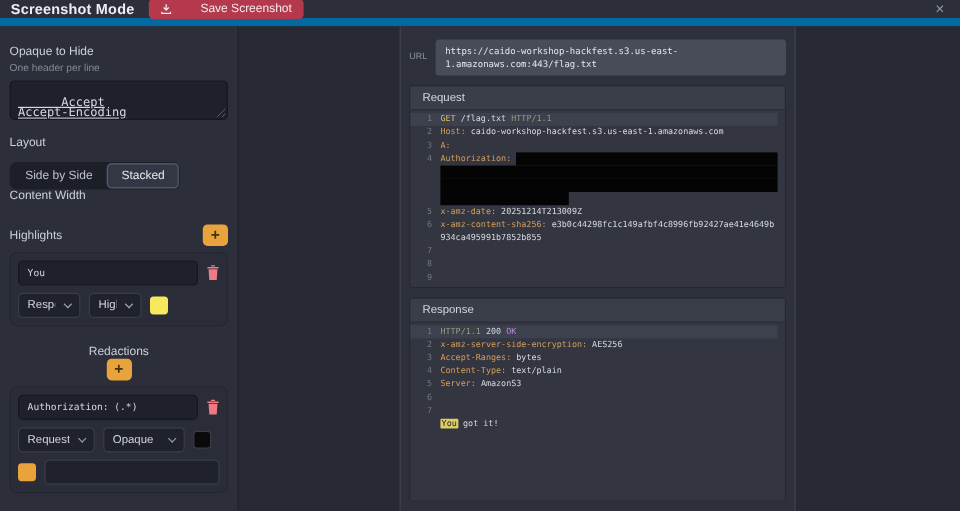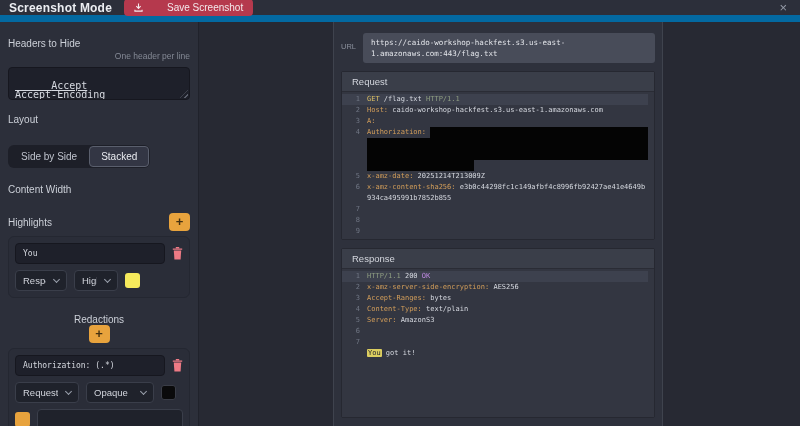--- a/index.html
+++ b/index.html
@@ -12,30 +12,30 @@
   .topbar-title { font-size:12px; font-weight:bold; color:#eceef2; letter-spacing:.2px; }
   .save-btn { display:flex; align-items:center; gap:24px; background:#b5394d; color:#f4e9ec;
               border:none; border-radius:4px; height:17px; padding:0 10px; font-size:10px; cursor:pointer; }
   .save-btn svg { display:block; }
   .close-x { margin-left:auto; color:#949aa6; font-size:13px; line-height:1; cursor:pointer; padding:0 4px; }
 
   
   .sidebar { position:absolute; top:22px; left:0; width:199px; height:404px; background:#2c2f3a;
              border-right:1px solid #20222b; padding:16px 8px 8px 8px; overflow:hidden; }
   .side-label { font-size:10px; color:#ccd0d8; }
-  .side-hint  { font-size:8.5px; color:#848995; margin-top:2px;text-align:right; }
+  .side-hint  { font-size:8.5px; color:#848995; margin-top:2px; }
   .headers-box { position:relative; margin-top:6px; height:33px; background:#1e202a; border:1px solid #16171f;
                  border-radius:4px; padding:3px 6px; overflow:hidden;
                  font-family:"DejaVu Sans Mono", monospace; font-size:10px; line-height:9.5px;
                  color:#d6d9e0; white-space:pre;text-decoration:underline; }
   .resize-grip { position:absolute; right:1px; bottom:1px; width:8px; height:8px;
                  background:repeating-linear-gradient(-45deg, transparent 0 2px, #6a6f7c 2px 3px);
                  clip-path:polygon(100% 0, 100% 100%, 0 100%); opacity:.8; }
   .section-gap { margin-top:14px; }
-  .segmented { margin-top:20px; display:inline-flex; background:#1d1f28; border-radius:6px; padding:1px; }
+  .segmented { margin-top:10px; display:inline-flex; background:#1d1f28; border-radius:6px; padding:1px; }
   .segment { font-size:10px; color:#bfc3cd; padding:4px 11px; border-radius:4px; border:1px solid transparent; cursor:pointer; }
   .segment.selected { background:#333644; border-color:#5a5f6d; color:#e9ebf0; }
   .select { display:flex; align-items:center; justify-content:space-between; background:#1f222b;
             border:1px solid #3a3e4a; border-radius:4px; height:22px; padding:0 8px; cursor:pointer; }
   .select .sel-text { font-size:9.5px; color:#d2d5dd; white-space:nowrap; overflow:hidden; }
   .chev { width:5px; height:5px; border-right:1.4px solid #9aa0ac; border-bottom:1.4px solid #9aa0ac;
           transform:rotate(45deg); margin-left:8px; margin-top:-3px; flex:none; }
   .cw-select { margin-top:6px; width:140px; }
   .list-header { margin-top:18px; display:flex; align-items:center; justify-content:space-between; }
   .plus-btn { width:21px; height:18px; background:#e8a33d; border:none; border-radius:4px; color:#443112;
@@ -100,38 +100,38 @@
             <path d="M1 7.5 v1.5 h8 v-1.5" stroke="#f4e9ec" stroke-width="1.2" fill="none"></path>
           </svg>
       </span>
       <span>Save Screenshot</span>
     </button>
     <span class="close-x">×</span>
   </div>
 
   <div class="sidebar">
 
-    <div class="side-label">Headers to Hide</div>
+    <div class="side-label">Opaque to Hide</div>
     <div class="side-hint">One header per line</div>
     <div class="headers-box">
       <span>Accept
 Accept-Encoding
 Accept-Language
 Cache-Control
 CF-Cache-Status</span>
       <span class="resize-grip"></span>
     </div>
 
     <div class="side-label section-gap">Layout</div>
     <div class="segmented">
       <span class="segment">Side by Side</span>
       <span class="segment selected">Stacked</span>
     </div>
 
-    <div class="side-label" style="margin-top:16px;">Content Width</div>
+    <div class="side-label" style="">Content Width</div>
 
     <div class="list-header">
       <span class="side-label">Highlights</span>
       <button class="plus-btn">+</button>
     </div>
     <div class="rule-card">
       <div class="rule-row">
         <div class="pattern-input" style="line-height:19px;">You</div>
         <button class="trash-btn">
           <svg width="11" height="13" viewBox="0 0 11 13">

